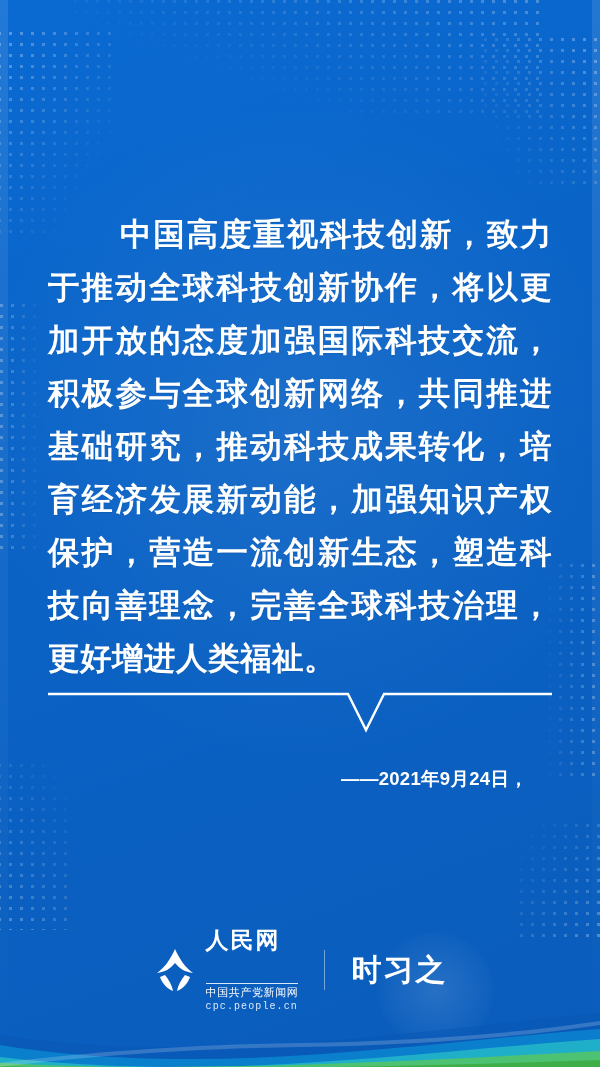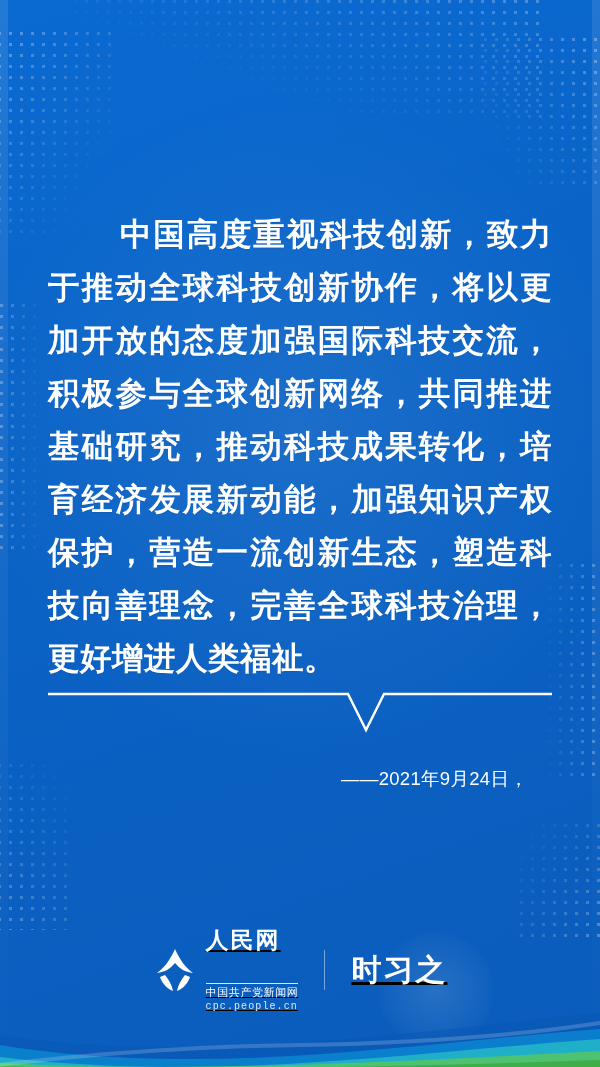--- a/index.html
+++ b/index.html
@@ -82,34 +82,33 @@
   }
 
   
   .attrib {
     position: absolute;
     right: 72px; top: 764px;
     text-align: center;
     color: #ffffff;
     font-size: 18.5px;
     line-height: 29px;
-    font-weight: 400;
+    font-weight: 700;
     letter-spacing: 0.3px;
   }
 
   
   .footer {
     position: absolute;
     left: 0; right: 0; top: 930px;
     height: 80px;
     display: flex;
     align-items: center;
     justify-content: center;
     gap: 26px;
-    text-decoration: underline;
   }
   .logo-people {
     display: flex; align-items: center; gap: 9px;
   }
   .logo-people .mark {
     width: 44px; height: 46px;
     display: block;
   }
   .logo-people .names { display: flex; flex-direction: column; gap: 2px; }
   .logo-people .cn {

